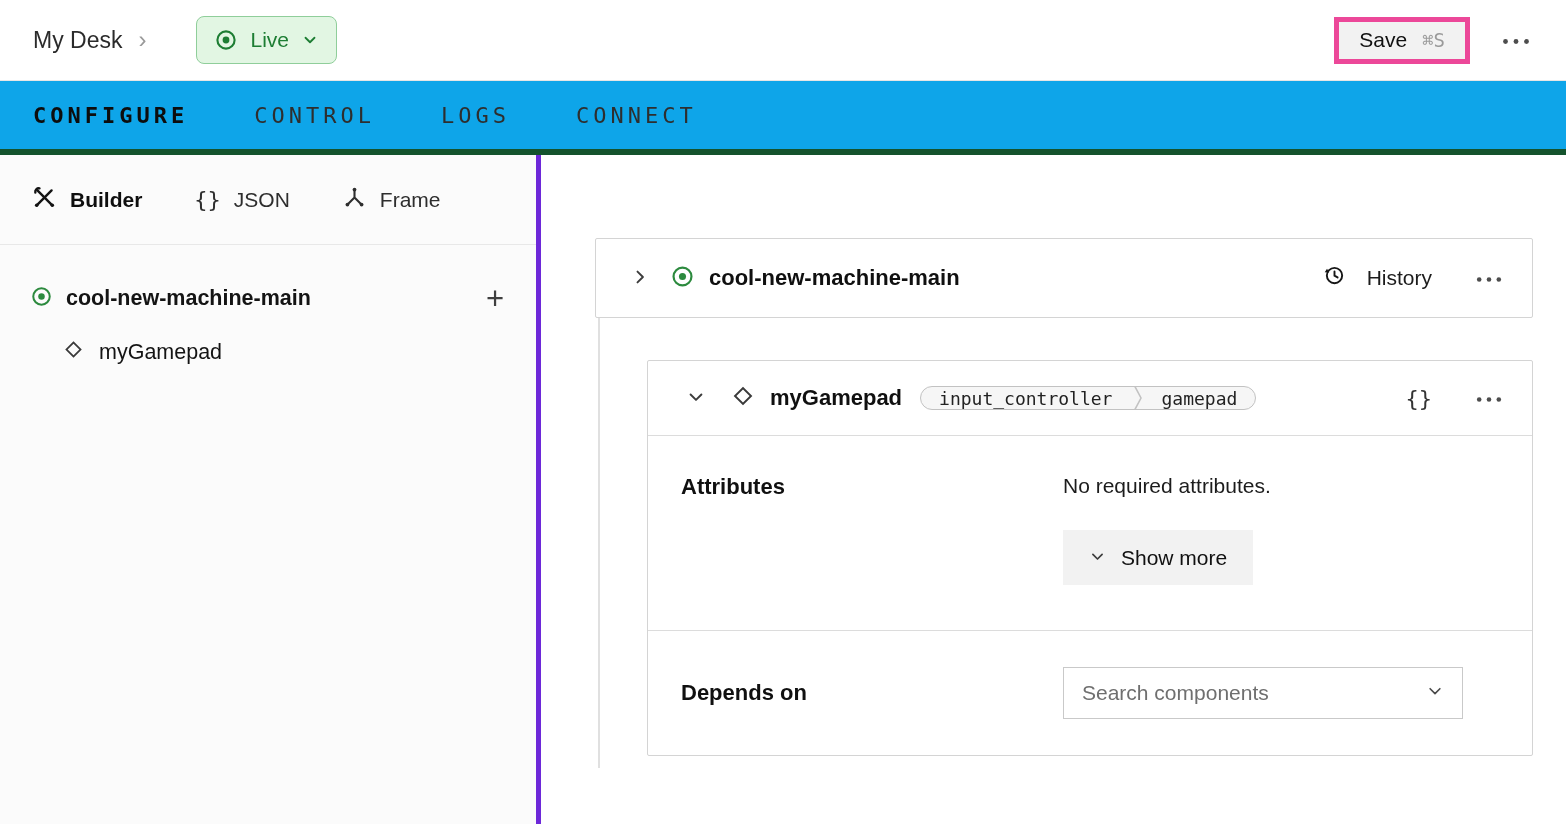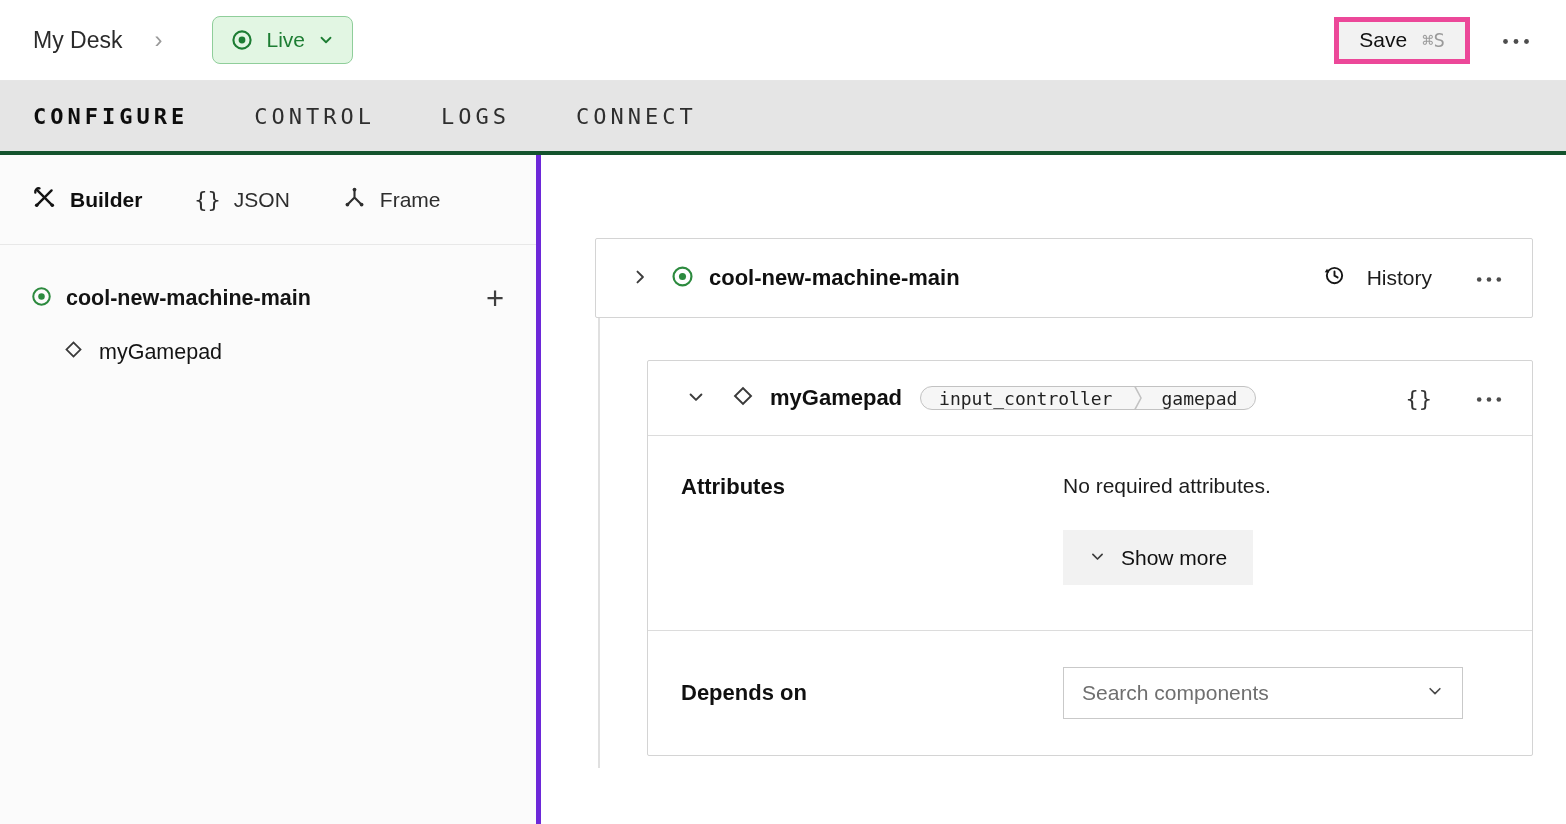--- a/index.html
+++ b/index.html
@@ -6,39 +6,39 @@
   html,body { width:1566px; height:824px; }
   body {
     font-family:"Liberation Sans","DejaVu Sans",sans-serif;
     color:#1f1f1f; background:#fff; overflow:hidden;
   }
   .app { width:1566px; height:824px; display:flex; flex-direction:column; }
 
   
   .topbar { flex:0 0 81px; display:flex; align-items:center; padding:0 34px 0 33px;
             border-bottom:1px solid #e6e6e6; background:#fff; }
-  .breadcrumb { display:flex; align-items:center; gap:32px; font-size:23px; }
+  .breadcrumb { display:flex; align-items:center; gap:16px; font-size:23px; }
   .bc-parent { color:#2b2b2b; cursor:pointer; }
   .bc-sep { color:#9a9a9a; font-size:24px; line-height:1; }
   .bc-current { font-weight:700; color:#101010; }
 
   .live-badge { margin-left:50px; height:48px; display:flex; align-items:center; gap:12px;
                 padding:4px 17px; background:#e2f6e3; border:1px solid #8fce9a; border-radius:8px;
                 color:#1d7d33; font-size:21px; font-weight:500; cursor:pointer; }
   .live-badge svg { display:block; }
 
   .topbar-right { margin-left:auto; display:flex; align-items:center; gap:30px; }
   .save-btn { height:47px; display:flex; align-items:center; gap:15px; padding:0 20px;
               background:#f2f2f2; border:5px solid #ec4899; font-size:21px; color:#111;
               cursor:pointer; font-family:inherit; }
   .save-shortcut { color:#9a9a9a; font-family:"DejaVu Sans Mono","Liberation Mono",monospace; font-size:19px; }
   .dots-btn { background:none; border:none; cursor:pointer; padding:8px 2px; display:flex; align-items:center; }
 
   
-  .tabbar { flex:0 0 74px; background:#e5e5e5; border-bottom:4px solid #14532d;
+  .tabbar { flex:0 0 74px; background:#0ea5e9; border-bottom:6px solid #14532d;
             display:flex; align-items:center; padding-left:33px; }
   .tab { font-family:"DejaVu Sans Mono","Liberation Mono",monospace; font-size:22px; letter-spacing:4px;
          color:#2e2e2e; margin-right:66px; cursor:pointer; background:none; border:none; }
   .tab.active { font-weight:700; color:#0d0d0d; }
 
   
   .content-row { flex:1; display:flex; min-height:0; }
 
   .sidebar { flex:0 0 541px; width:541px; background:#fbfbfb; border-right:5px solid #6d28d9;
              display:flex; flex-direction:column; }

